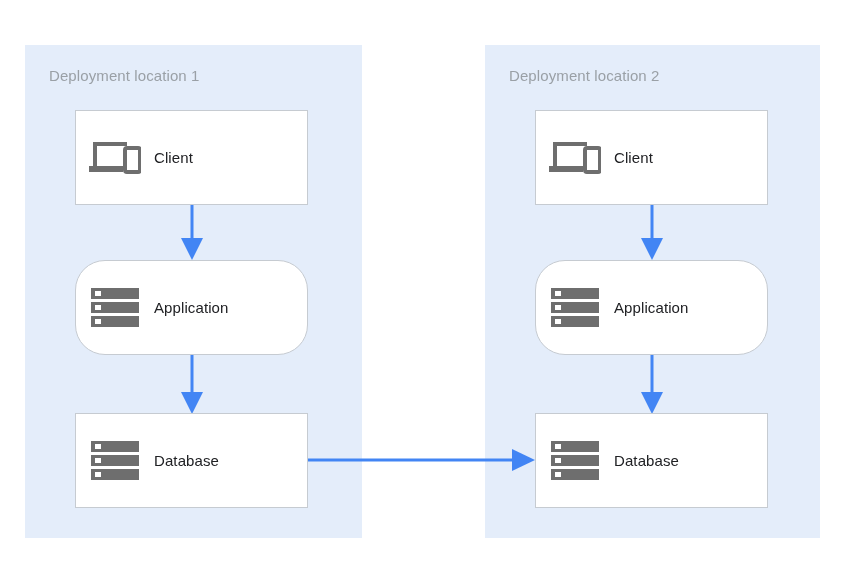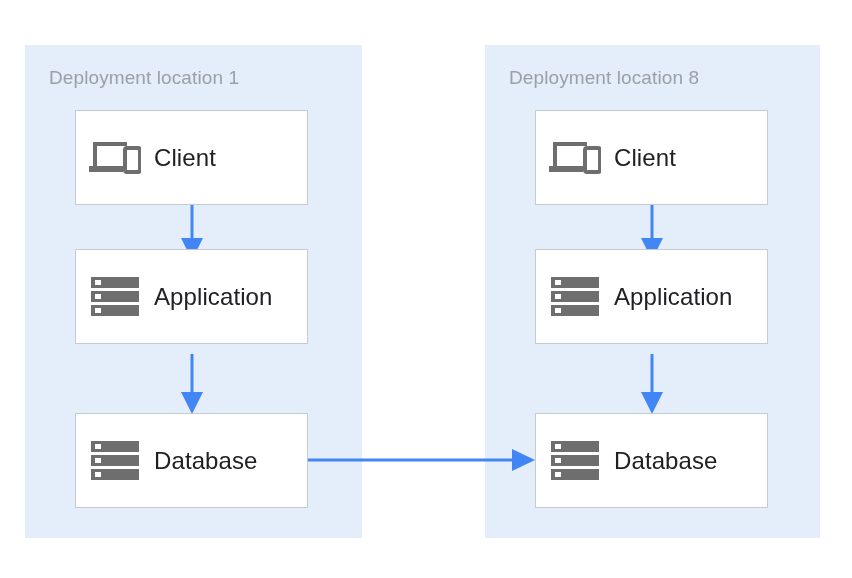--- a/index.html
+++ b/index.html
@@ -21,21 +21,21 @@
     position: absolute;
     background: #E4EDFA;
   }
   #zone-0 { left: 25px;  top: 45px; width: 337px; height: 493px; }
   #zone-1 { left: 485px; top: 45px; width: 335px; height: 493px; }
 
   .zone-title {
     position: absolute;
     left: 24px;
     top: 22px;
-    font-size: 19px;
+    font-size: 15px;
     color: #9AA0A6;
     letter-spacing: 0.1px;
     white-space: nowrap;
   }
 
   
   .node {
     position: absolute;
     background: #ffffff;
     border: 1px solid #C6CBD1;
@@ -46,31 +46,31 @@
     height: 95px;
   }
   .node .icon-wrap {
     width: 78px;
     flex: 0 0 78px;
     display: flex;
     align-items: center;
     justify-content: center;
   }
   .node .node-label {
-    font-size: 24px;
+    font-size: 15px;
     color: #202124;
     letter-spacing: 0.1px;
     white-space: nowrap;
   }
 
   
   .col-left  { left: 75px; }
   .col-right { left: 535px; }
   .row-client { top: 110px; }
-  .row-app    { top: 249px; }
+  .row-app    { top: 260px; border-radius: 30px; }
   .row-db     { top: 413px; align-items: center; }
 
   
   .svg-icon { display: block; }
 
   
   .arrow-svg {
     position: absolute;
     overflow: visible;
     pointer-events: none;
@@ -79,21 +79,21 @@
 </head>
 <body>
 
 <div id="canvas">
 
   <div class="zone" id="zone-0">
     <div class="zone-title">Deployment location 1</div>
   </div>
 
   <div class="zone" id="zone-1">
-    <div class="zone-title">Deployment location 8</div>
+    <div class="zone-title">Deployment location 2</div>
   </div>
 
   <svg class="arrow-svg" style="left:168px; top:200px;" width="48" height="62">
     <line x1="24" y1="0" x2="24" y2="42" stroke="#4285F4" stroke-width="3"></line>
     <polygon points="24,60 13,38 35,38" fill="#4285F4"></polygon>
   </svg>
 
   <svg class="arrow-svg" style="left:168px; top:354px;" width="48" height="62">
     <line x1="24" y1="0" x2="24" y2="42" stroke="#4285F4" stroke-width="3"></line>
     <polygon points="24,60 13,38 35,38" fill="#4285F4"></polygon>

